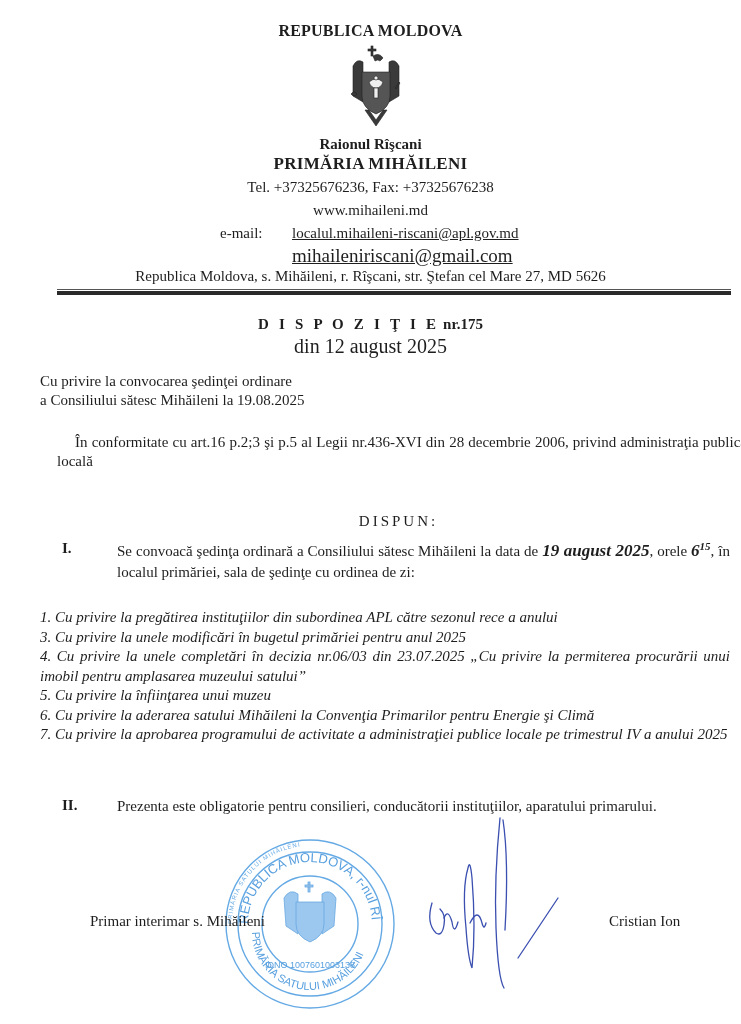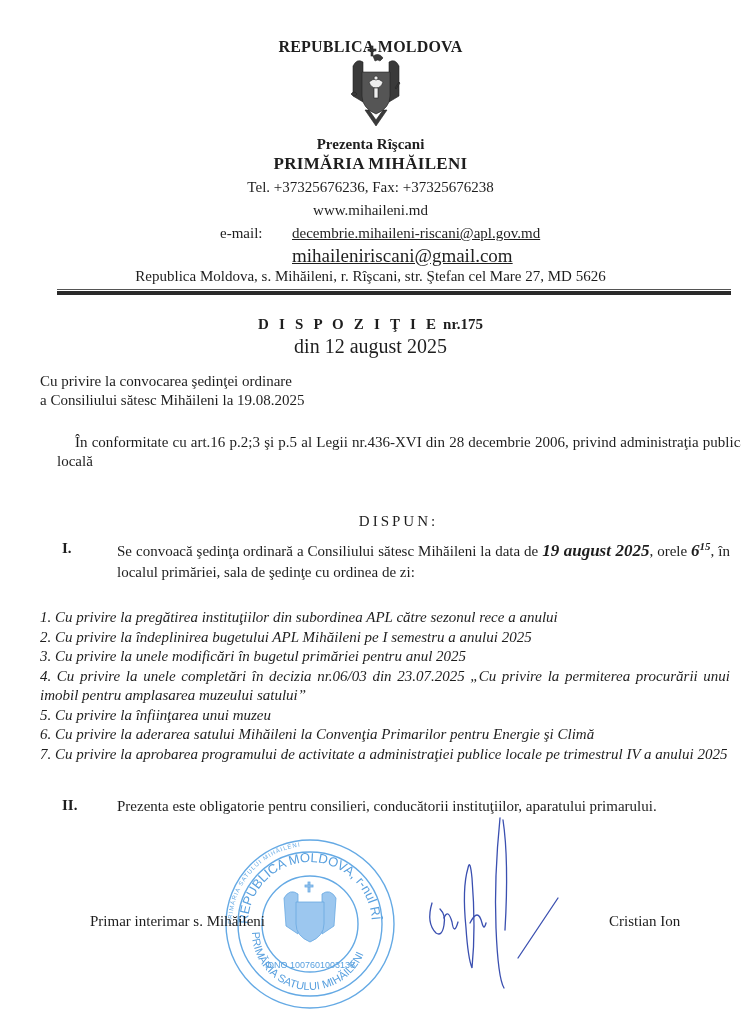--- a/index.html
+++ b/index.html
@@ -1,20 +1,20 @@
 <!DOCTYPE html>
 <html><head>
 <meta charset="utf-8">
 <style>
   html, body { margin:0; padding:0; background:#ffffff; }
   body { width:741px; height:1024px; position:relative; overflow:hidden;
          font-family:"Liberation Serif", "DejaVu Serif", serif; color:#1e1e1e; }
   .abs { position:absolute; }
   .center { left:0; width:741px; text-align:center; }
-  .hdr-title { top:22px; font-size:16px; font-weight:bold; letter-spacing:0.2px;margin-top:16px; }
+  .hdr-title { top:22px; font-size:16px; font-weight:bold; letter-spacing:0.2px; }
   .coat { left:345px; top:44px; width:62px; height:86px; }
   .raion { top:136px; font-size:15px; font-weight:bold; }
   .primaria { top:154px; font-size:17px; font-weight:bold; letter-spacing:0.3px; }
   .tel { top:179px; font-size:15px; }
   .www { top:202px; font-size:15px; }
   .email-label { left:220px; top:225px; font-size:15px; }
   .email1 { left:292px; top:225px; font-size:15px; text-decoration:underline; }
   .email2 { left:292px; top:245px; font-size:19px; text-decoration:underline; }
   .address { top:268px; font-size:15px; }
   .rule-thin { left:57px; top:289px; width:674px; height:1px; background:#555; }
@@ -57,26 +57,26 @@
     <rect x="29" y="44" width="4" height="10" fill="#eee"></rect>
     <circle cx="31" cy="34" r="2" fill="#eee"></circle>
 
     <path d="M20 66 l11 16 l11 -16 l-4 0 l-7 10 l-7 -10 z"></path>
 
     <path d="M50 44 l4 -6 l1 1 l-4 6 z"></path>
     <path d="M6 50 q3 -4 6 0 q-3 4 -6 0 z"></path>
   </g>
 </svg>
 
-<div class="abs center raion">Prezenta Rîşcani</div>
+<div class="abs center raion">Raionul Rîşcani</div>
 <div class="abs center primaria">PRIMĂRIA MIHĂILENI</div>
 <div class="abs center tel">Tel. +37325676236, Fax: +37325676238</div>
 <div class="abs center www">www.mihaileni.md</div>
 <div class="abs email-label">e-mail:</div>
-<div class="abs email1">decembrie.mihaileni-riscani@apl.gov.md</div>
+<div class="abs email1">localul.mihaileni-riscani@apl.gov.md</div>
 <div class="abs email2">mihaileniriscani@gmail.com</div>
 <div class="abs center address">Republica Moldova, s. Mihăileni, r. Rîşcani, str. Ştefan cel Mare 27, MD 5626</div>
 <div class="abs rule-thin"></div>
 <div class="abs rule-thick"></div>
 
 <div class="abs center disp-title">
   <span class="spaced">D I S P O Z I Ţ I E</span>
   <span>nr.175</span>
 </div>
 <div class="abs center disp-date">din 12 august 2025</div>
@@ -88,21 +88,20 @@
 
 <div class="abs center dispun">DISPUN:</div>
 
 <div class="abs roman" style="top:540px;">I.</div>
 <div class="abs para-text" style="top:536px; line-height:21px;">
   <span>Se convoacă şedinţa ordinară a Consiliului sătesc Mihăileni la data de </span><span class="bi">19 august 2025</span><span>, orele </span><span class="bi">6</span><sup style="font-style:italic;font-weight:bold;font-size:11px;">15</sup><span>, în localul primăriei, sala de şedinţe cu ordinea de zi:</span>
 </div>
 
 <div class="abs list" style="top:608px;">
   <div>1. Cu privire la pregătirea instituţiilor din subordinea APL către  sezonul rece a anului</div>
-  <div>2. Cu privire la îndeplinirea bugetului APL Mihăileni pe I semestru a anului 2025</div>
   <div>3. Cu privire la unele modificări în bugetul primăriei pentru anul 2025</div>
   <div>4. Cu privire la unele completări în decizia nr.06/03 din 23.07.2025 „Cu privire la permiterea procurării  unui imobil pentru amplasarea muzeului satului”</div>
   <div>5. Cu privire la înfiinţarea unui muzeu</div>
   <div>6. Cu privire la aderarea satului Mihăileni la Convenţia Primarilor pentru Energie şi Climă</div>
   <div>7. Cu privire la aprobarea programului de activitate a administraţiei publice locale pe trimestrul IV a anului 2025</div>
 </div>
 
 <div class="abs roman" style="top:797px;">II.</div>
 <div class="abs para-text" style="top:797px;">Prezenta este obligatorie pentru consilieri, conducătorii instituţiilor, aparatului primarului.</div>
 

